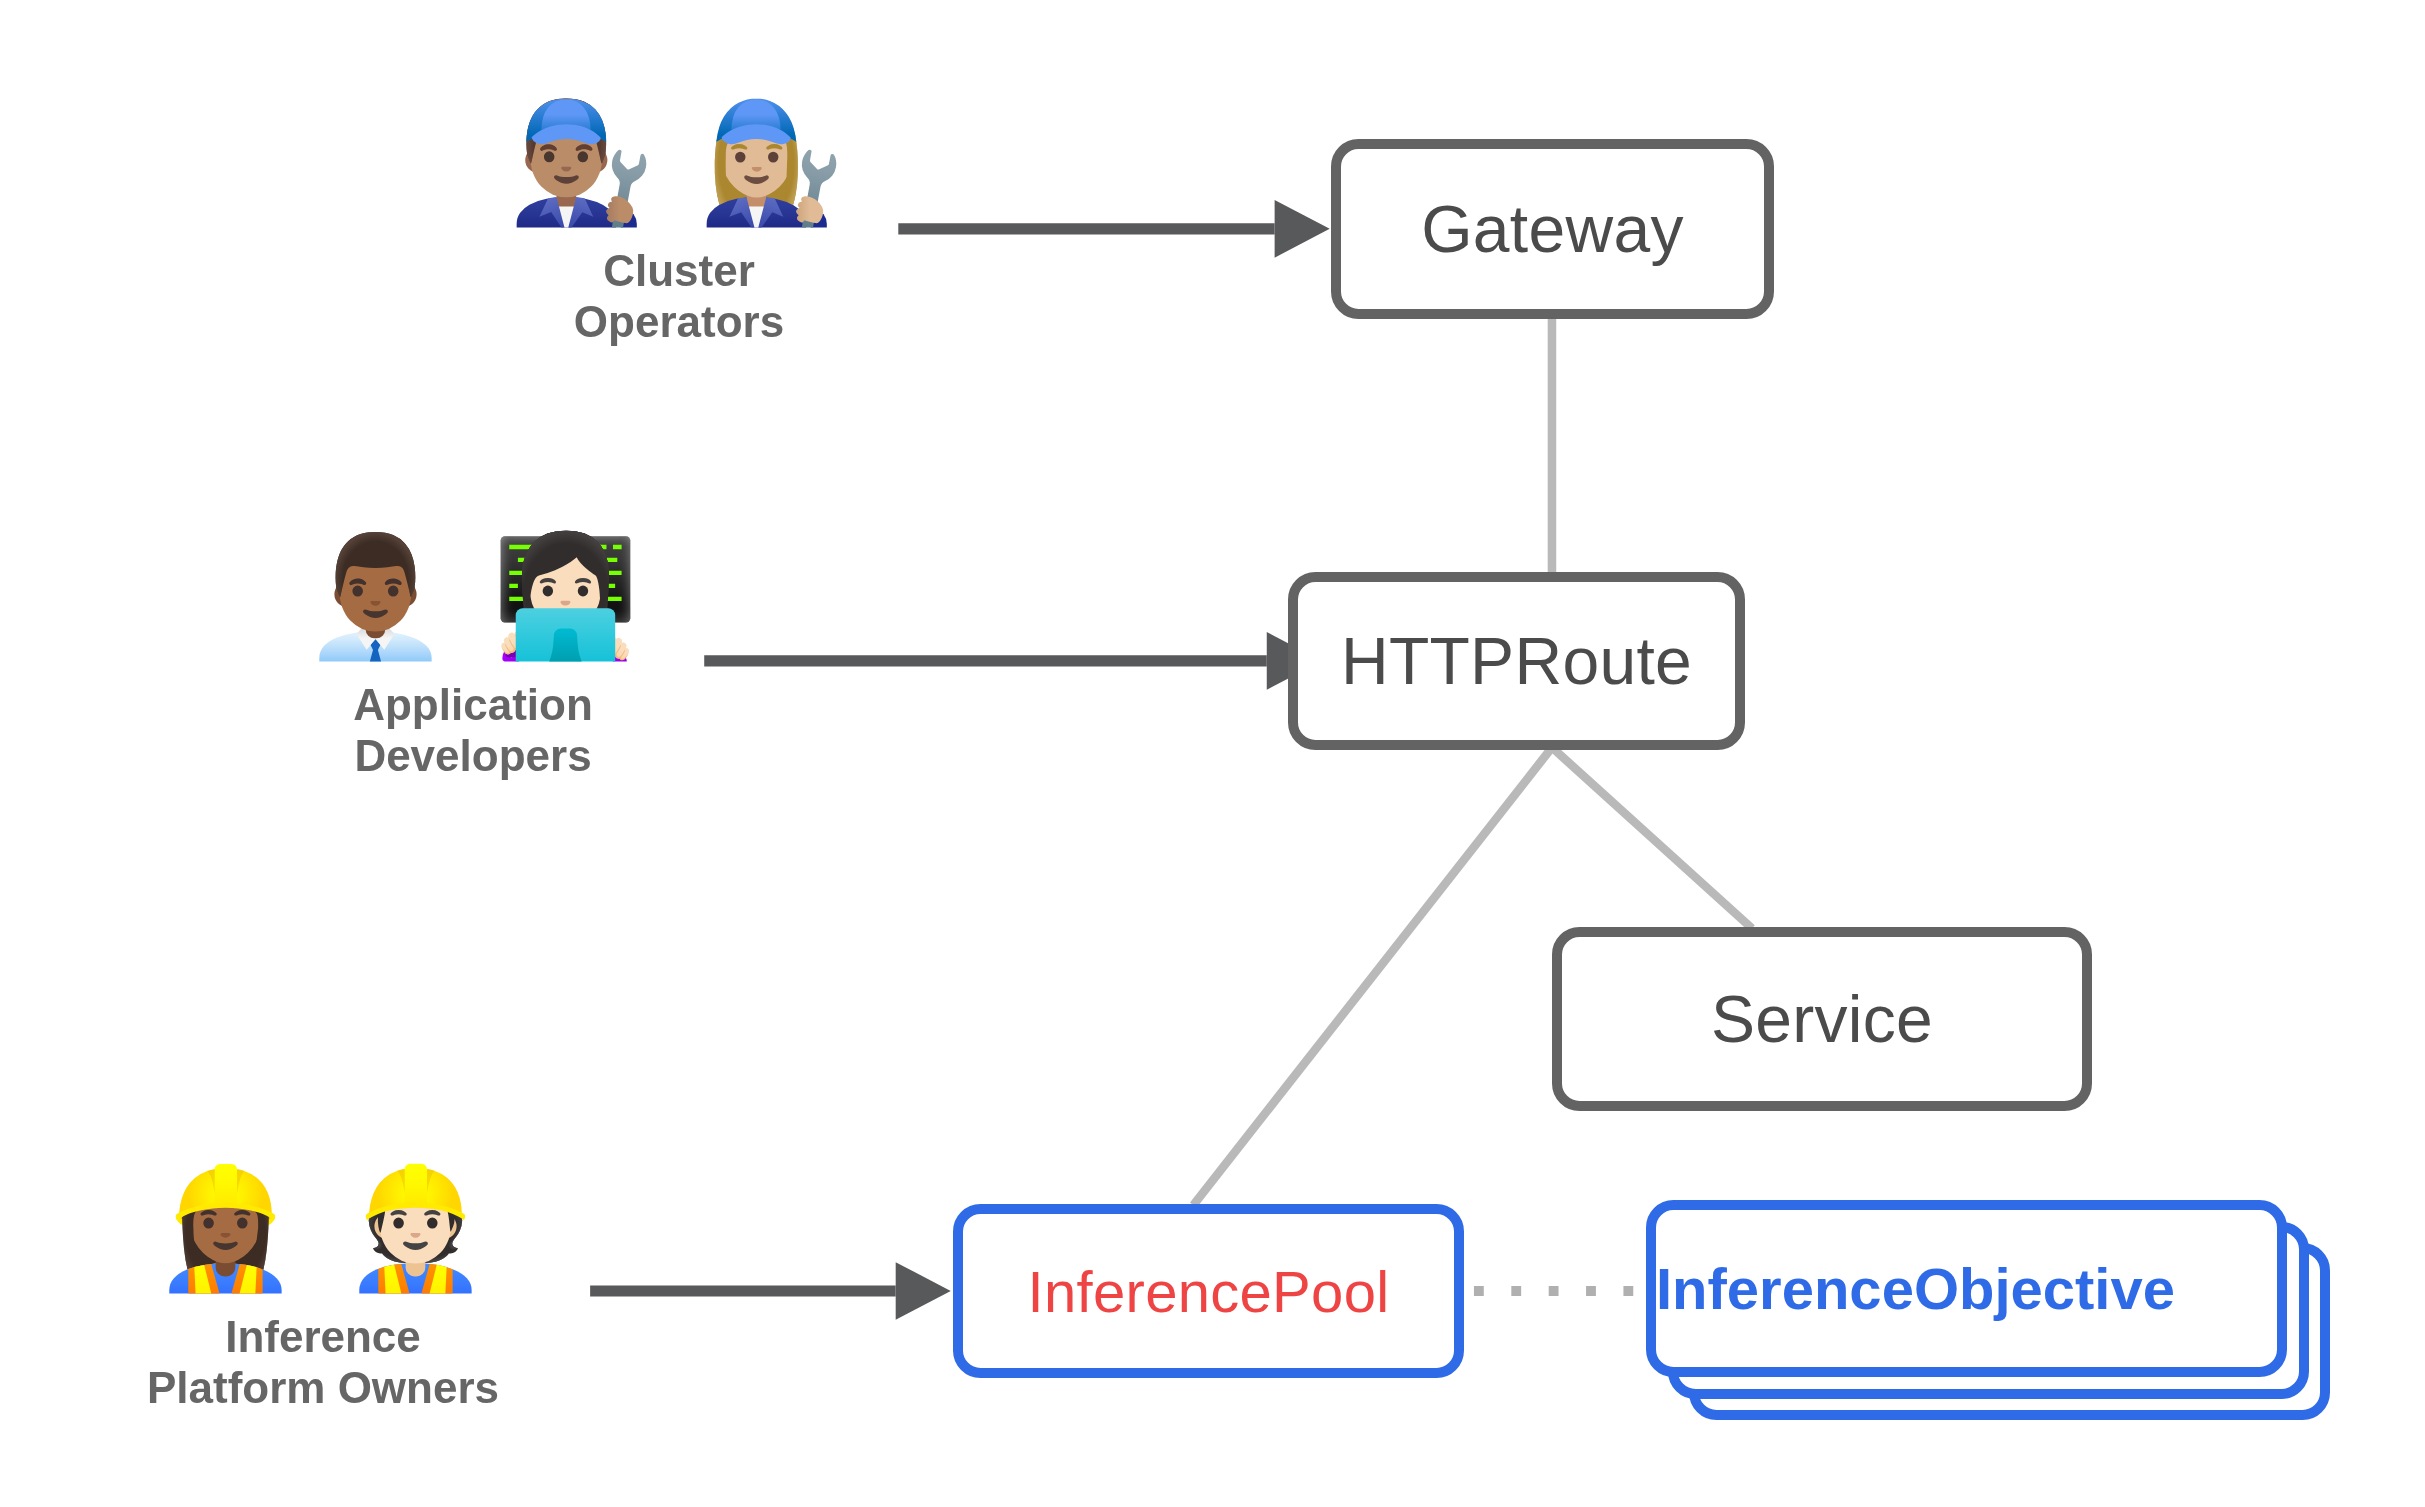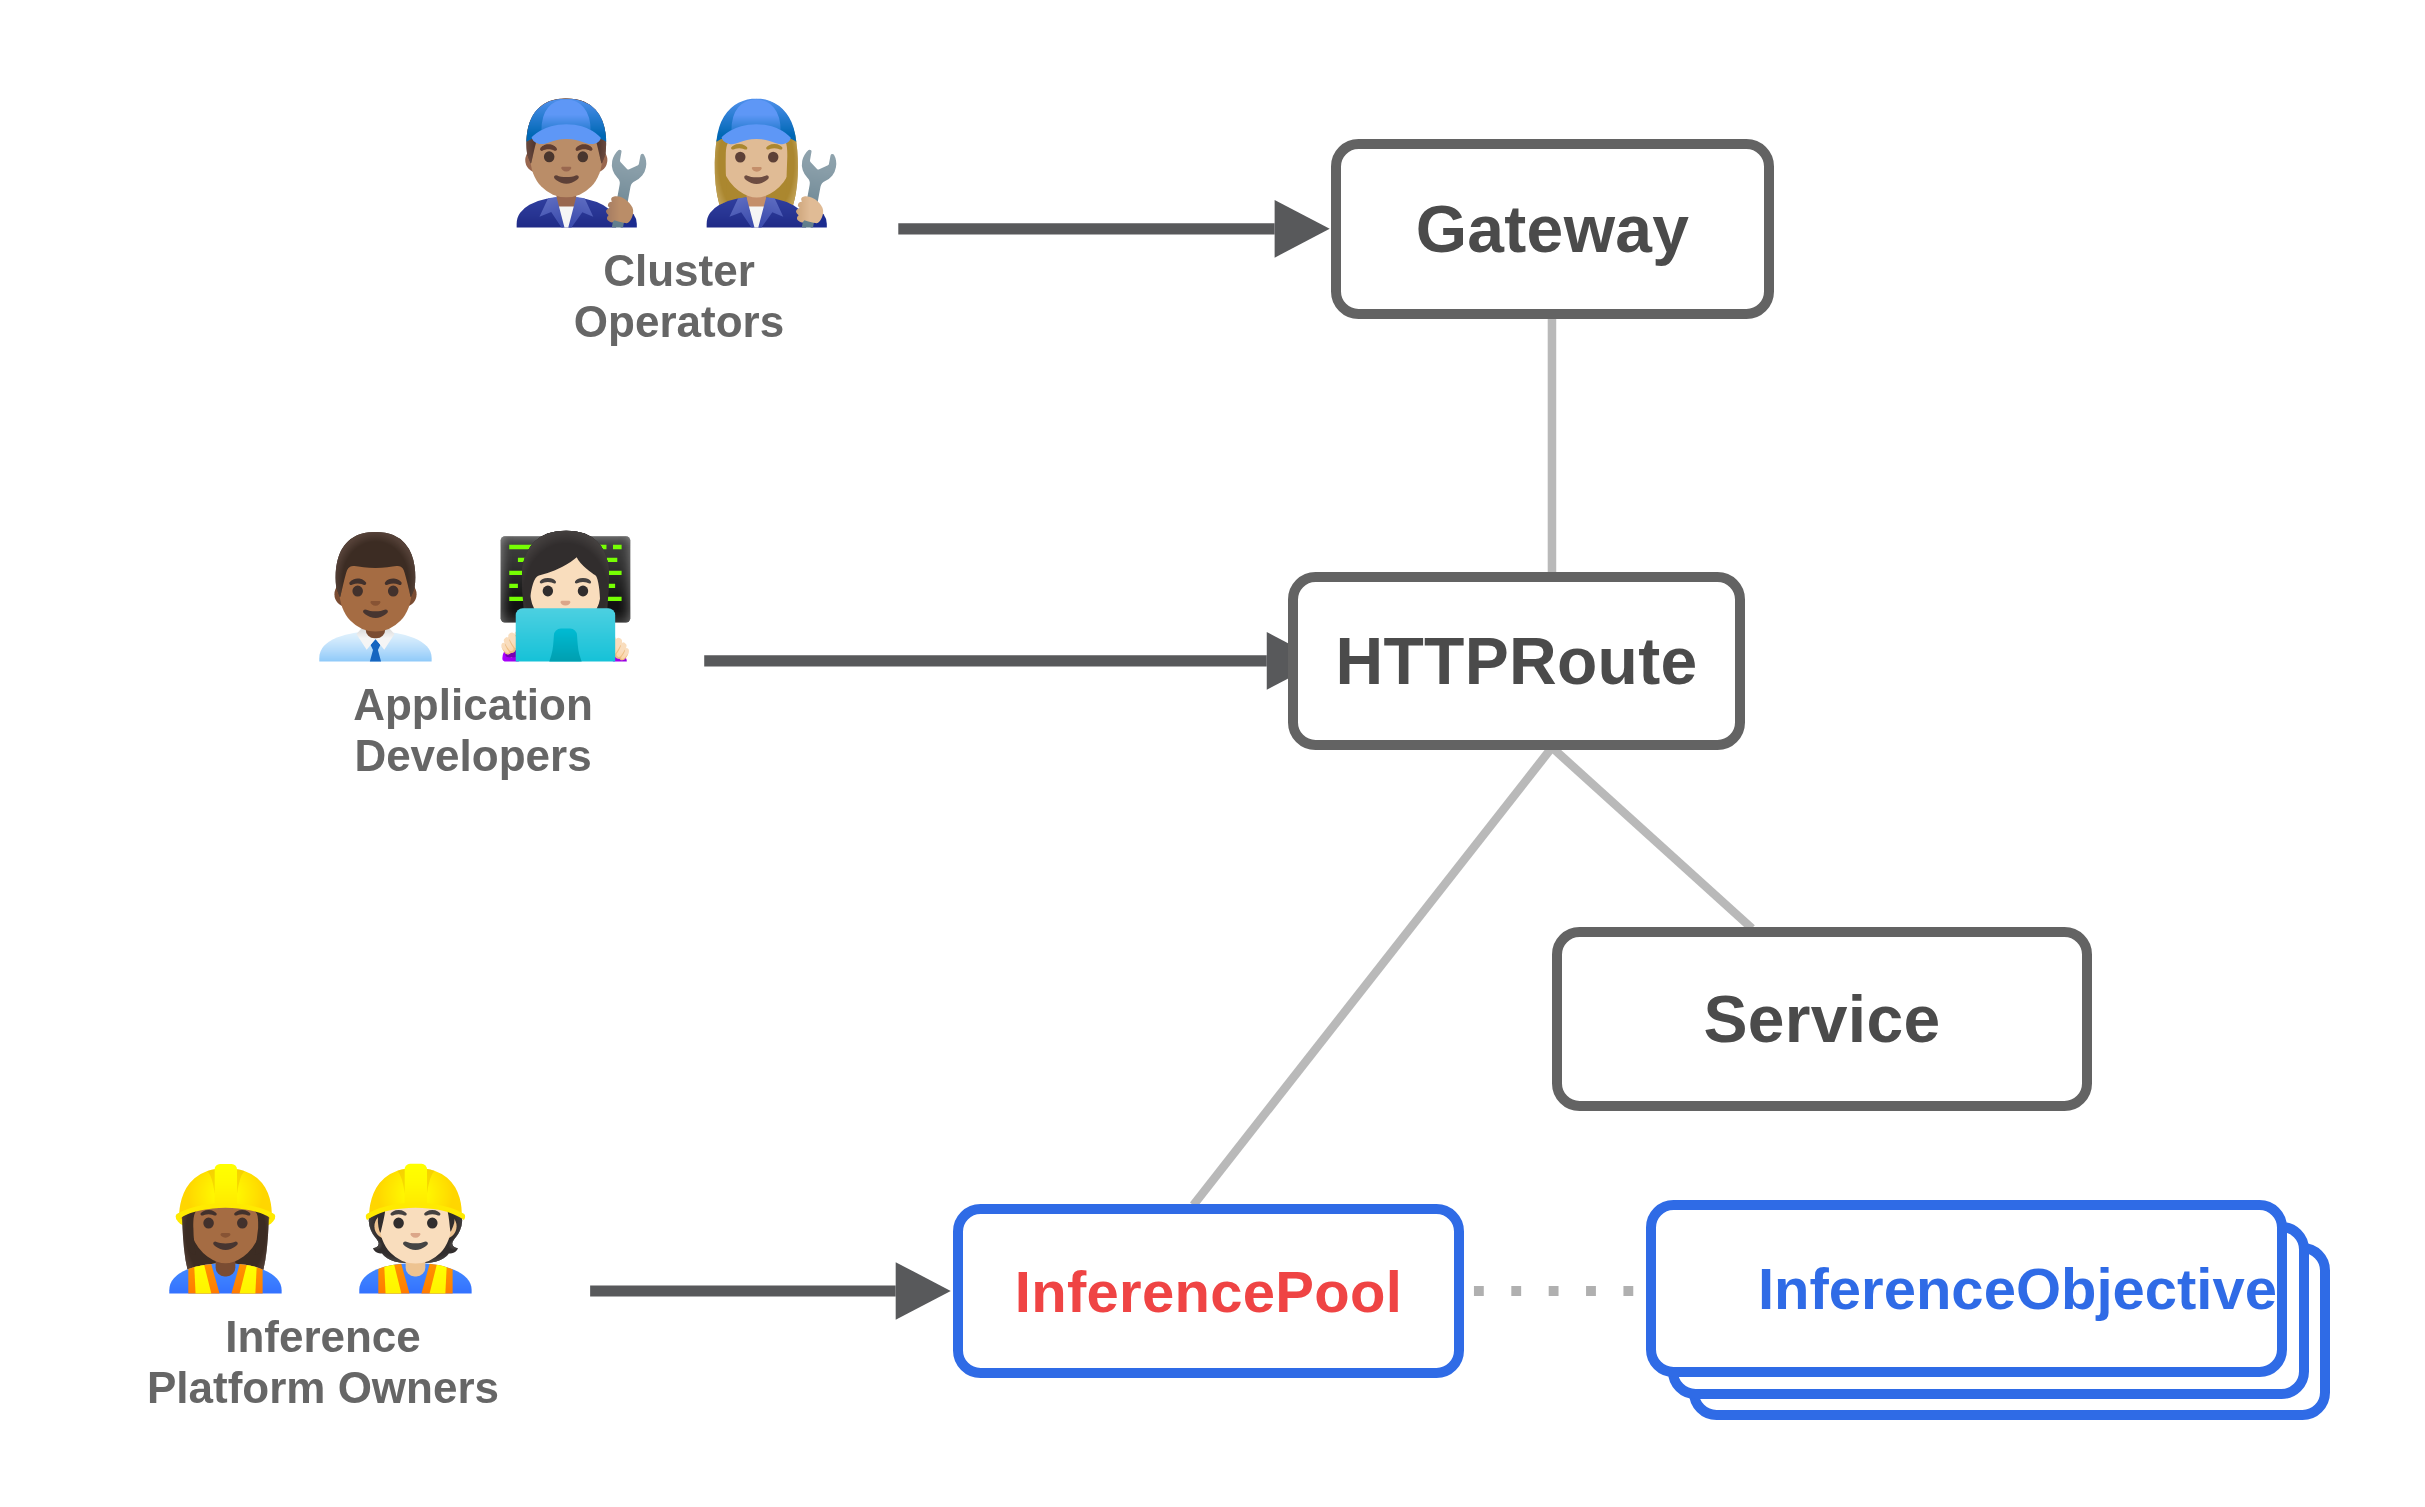--- a/index.html
+++ b/index.html
@@ -27,21 +27,21 @@
     box-sizing: border-box;
     background: #ffffff;
     border: 10.5px solid #636363;
     border-radius: 27.5px;
     display: flex;
     align-items: center;
     justify-content: center;
     z-index: 3;
   }
   .node .node-label {
-    font-weight: bold;
+    font-weight: normal;
     font-size: 66px;
     color: #4b4b4b;
     letter-spacing: 0.3px;
     white-space: nowrap;
   }
   .node.blue {
     border-color: #2f6be6;
   }
   .node.blue .node-label {
     color: #ef4444;
@@ -55,21 +55,21 @@
   .stack-layer {
     position: absolute;
     box-sizing: border-box;
     background: #ffffff;
     border: 10.5px solid #2f6be6;
     border-radius: 27.5px;
   }
   .stack-layer.front {
     display: flex;
     align-items: center;
-    justify-content: flex-end;
+    justify-content: flex-start;
     z-index: 3;
   }
   .stack-layer.back1 { z-index: 2; }
   .stack-layer.back2 { z-index: 1; }
   .stack-layer.front .node-label {
     font-weight: bold;
     font-size: 58px;
     color: #2f6be6;
     white-space: nowrap;
   }

